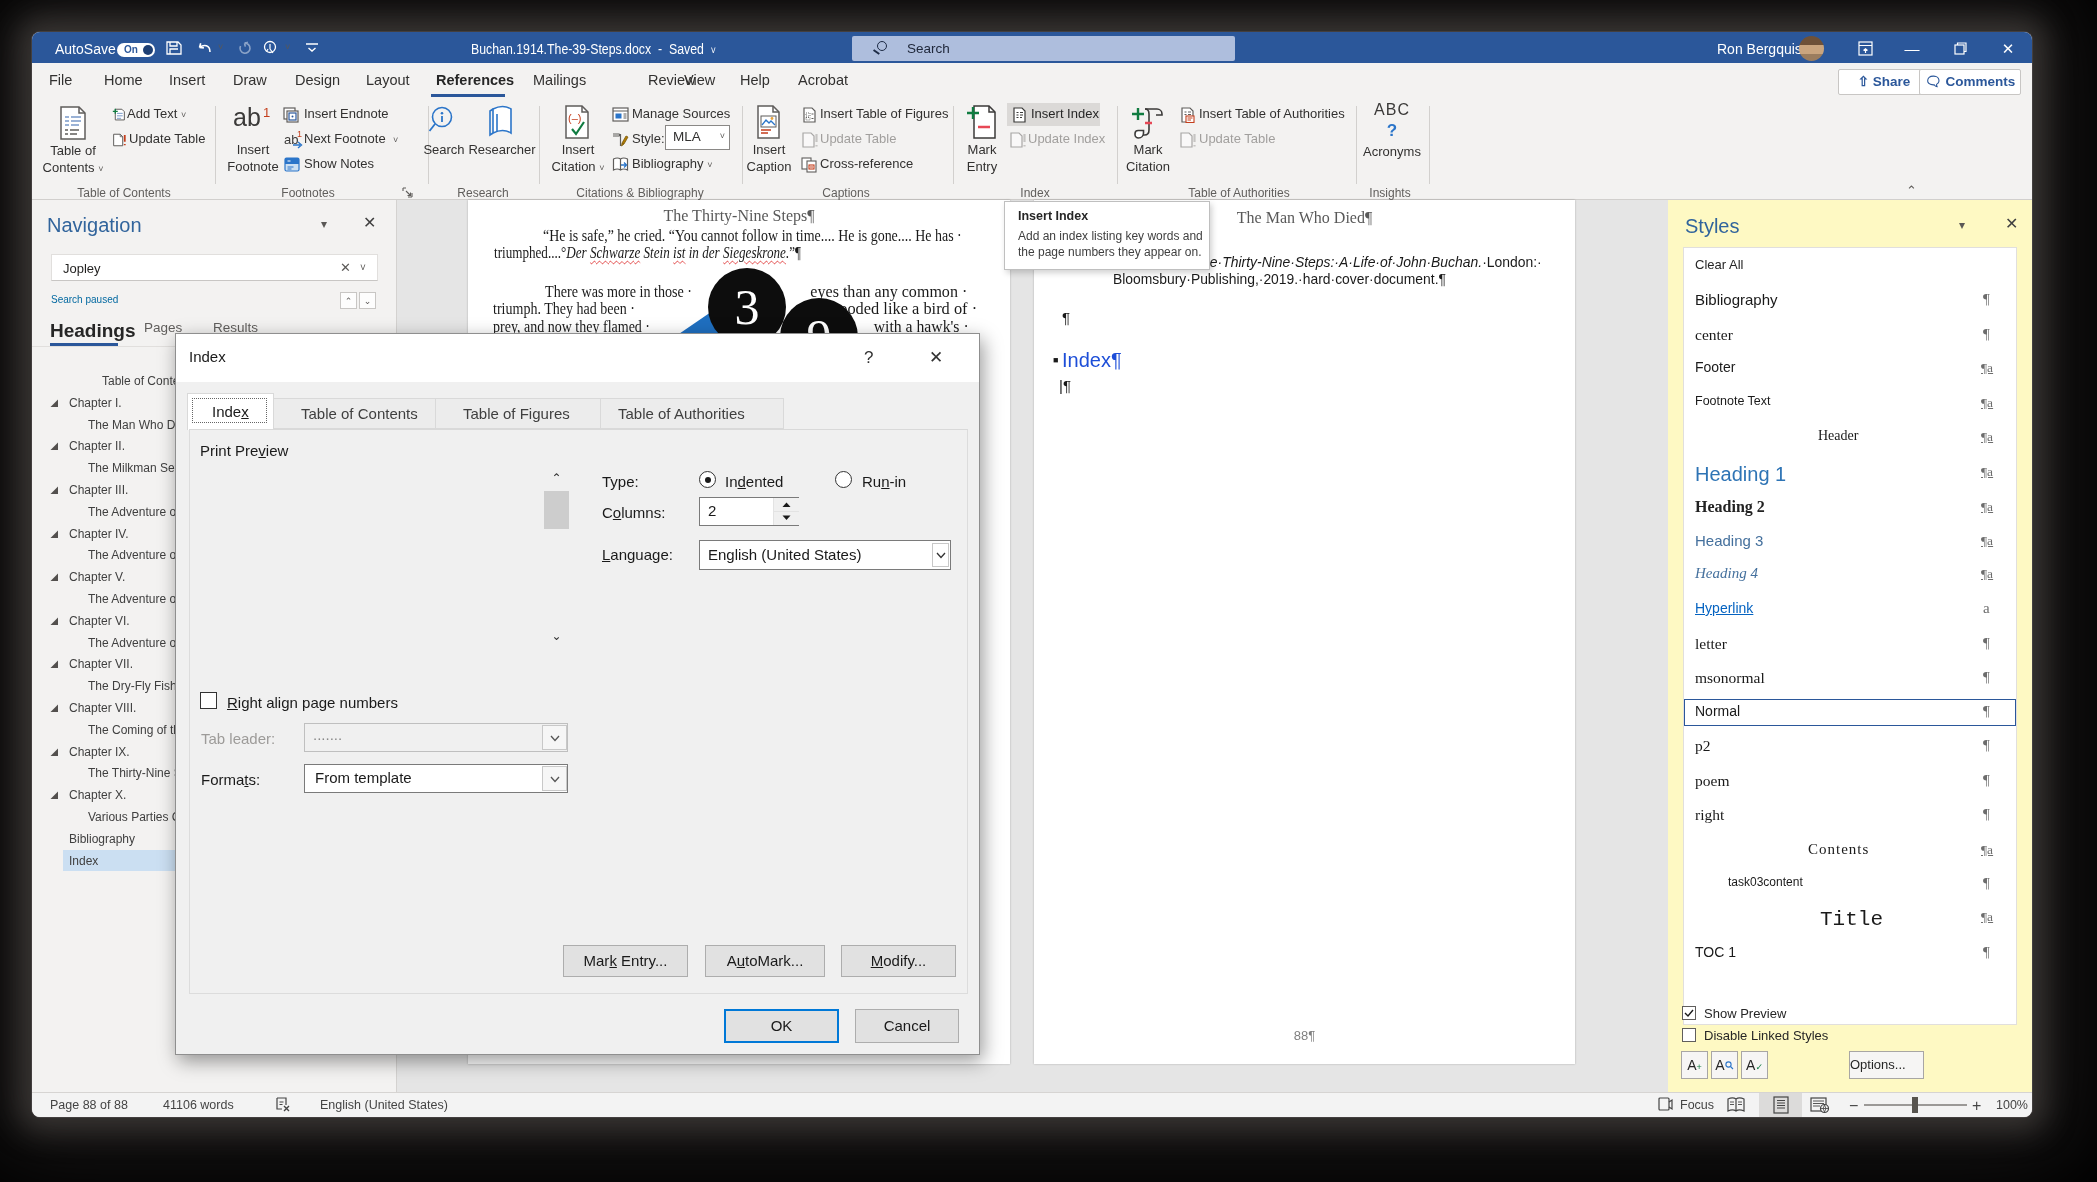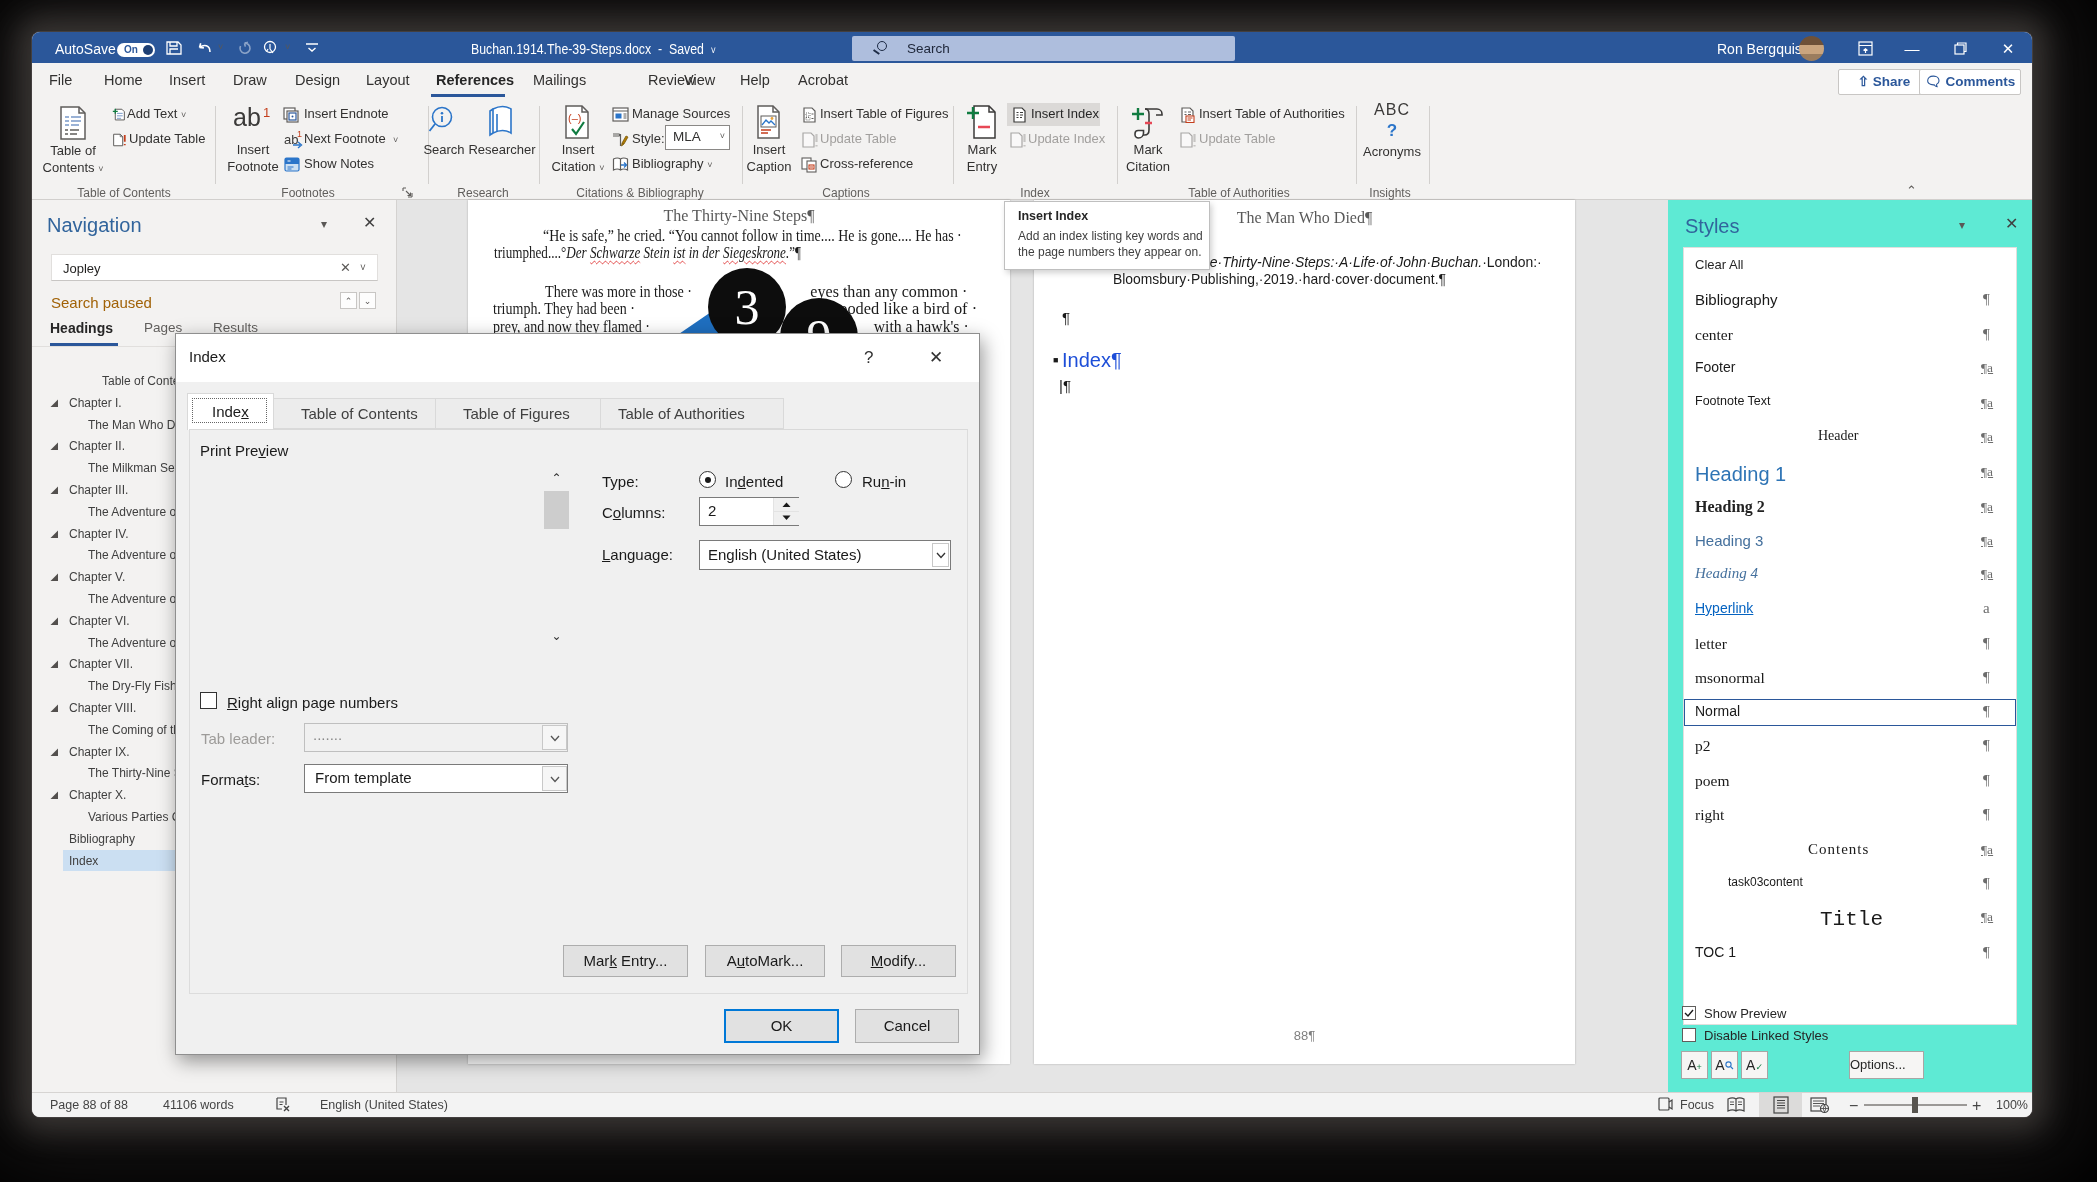--- a/index.html
+++ b/index.html
@@ -43,21 +43,21 @@
   .glabel { position:absolute; top:88px; font-size:12px; color:#605e5c; text-align:center; }
   .rbtn-txt { position:absolute; font-size:13px; color:#323130; white-space:nowrap; }
   .rbtn-txt.dis { color:#a19f9d; }
   .bigbtn { position:absolute; top:3px; text-align:center; font-size:13px; color:#323130; line-height:17px; }
   .chev { font-size:9px; color:#5a5856; }
   svg { display:block; }
 
   
   #navpane { position:absolute; left:0; top:168px; width:365px; height:892px; background:#f3f2f1; border-right:1px solid #d4d2d0; }
   #workspace { position:absolute; left:365px; top:168px; width:1271px; height:892px; background:#e5e5e5; }
-  #stylespane { position:absolute; left:1636px; top:168px; width:364px; height:892px; background:#5eead4; }
+  #stylespane { position:absolute; left:1636px; top:168px; width:364px; height:892px; background:#fef9c3; }
   #statusbar { position:absolute; left:0; top:1060px; width:2000px; height:25px; background:#f3f3f3; border-top:1px solid #d6d4d2; font-size:12.5px; color:#444; }
 
   .page { position:absolute; background:#fff; box-shadow:0 0 2px rgba(0,0,0,.25); }
   .serif { font-family:"Liberation Serif",serif; }
   .sqg { text-decoration:underline wavy #e03a3a 1px; text-underline-offset:2px; }
 </style>
 </head>
 <body>
 <div id="win">
 
@@ -376,24 +376,24 @@
 
   <div id="navpane">
     <div class="abs" style="left:15px;top:14px;font-size:20px;color:#31649c">Navigation</div>
     <span class="abs" style="left:289px;top:17px;color:#5a5856;font-size:12px">▾</span>
     <span class="abs" style="left:331px;top:13px;color:#404040;font-size:16px">✕</span>
     <div class="abs" style="left:19px;top:54px;width:327px;height:27px;background:#fff;border:1px solid #e1dfdd;border-bottom-color:#c8c6c4">
       <span style="position:absolute;left:11px;top:6px;font-size:13px;color:#201f1e">Jopley</span>
       <span style="position:absolute;left:288px;top:5px;font-size:13px;color:#5a5856">✕</span>
       <span style="position:absolute;left:308px;top:7px;font-size:10px;color:#5a5856">˅</span>
     </div>
-    <div class="abs" style="left:19px;top:94px;font-size:15px;color:#a16207">Search paused</div>
+    <div class="abs" style="left:19px;top:94px;font-size:10px;color:#0369a1">Search paused</div>
     <div class="abs" style="left:308px;top:92px;width:17px;height:17px;border:1px solid #c8c6c4;background:#fdfdfd;text-align:center;font-size:9px;color:#5a5856;line-height:16px">⌃</div>
     <div class="abs" style="left:327px;top:92px;width:17px;height:17px;border:1px solid #c8c6c4;background:#fdfdfd;text-align:center;font-size:9px;color:#5a5856;line-height:16px">⌄</div>
-    <div class="abs" style="left:18px;top:120px;font-size:14px;color:#262626;font-weight:bold">Headings</div>
+    <div class="abs" style="left:18px;top:120px;font-size:19px;color:#262626;font-weight:bold">Headings</div>
     <div class="abs" style="left:112px;top:120px;font-size:13.5px;color:#605e5c">Pages</div>
     <div class="abs" style="left:181px;top:120px;font-size:13.5px;color:#605e5c">Results</div>
     <div class="abs" style="left:18px;top:143px;width:68px;height:3px;background:#2b579a"></div>
     <div class="abs" style="left:0px;top:146px;width:365px;height:1px;background:#e1dfdd"></div>
 
     <div id="navlist" class="abs" style="left:0;top:170px;width:365px;font-size:12px;color:#404040">
         <div style="position:absolute;left:0px;top:0px;width:365px;height:21px;">
           <span style="position:absolute;left:70px;top:4px;white-space:nowrap">Table of Contents</span>
         </div>
         <div style="position:absolute;left:0px;top:22px;width:365px;height:21px;">

